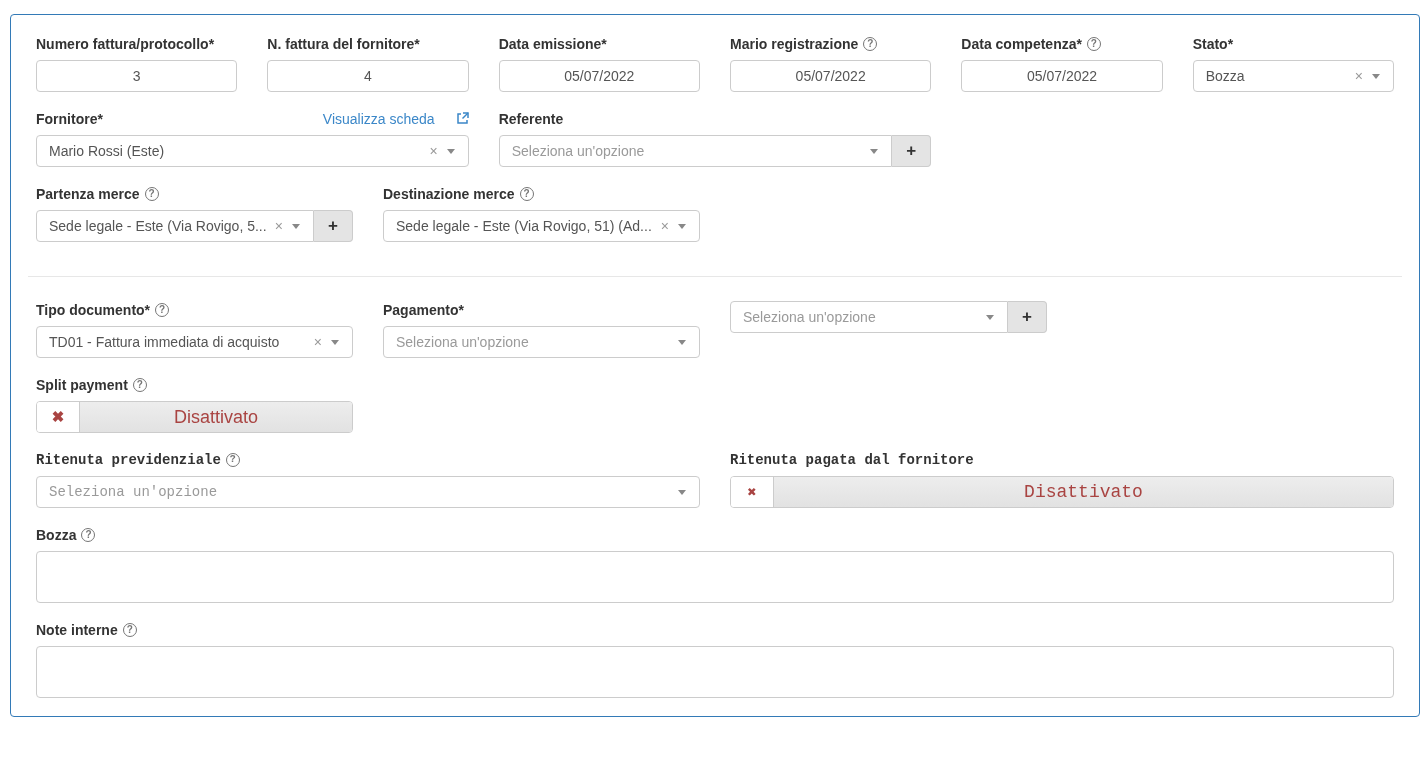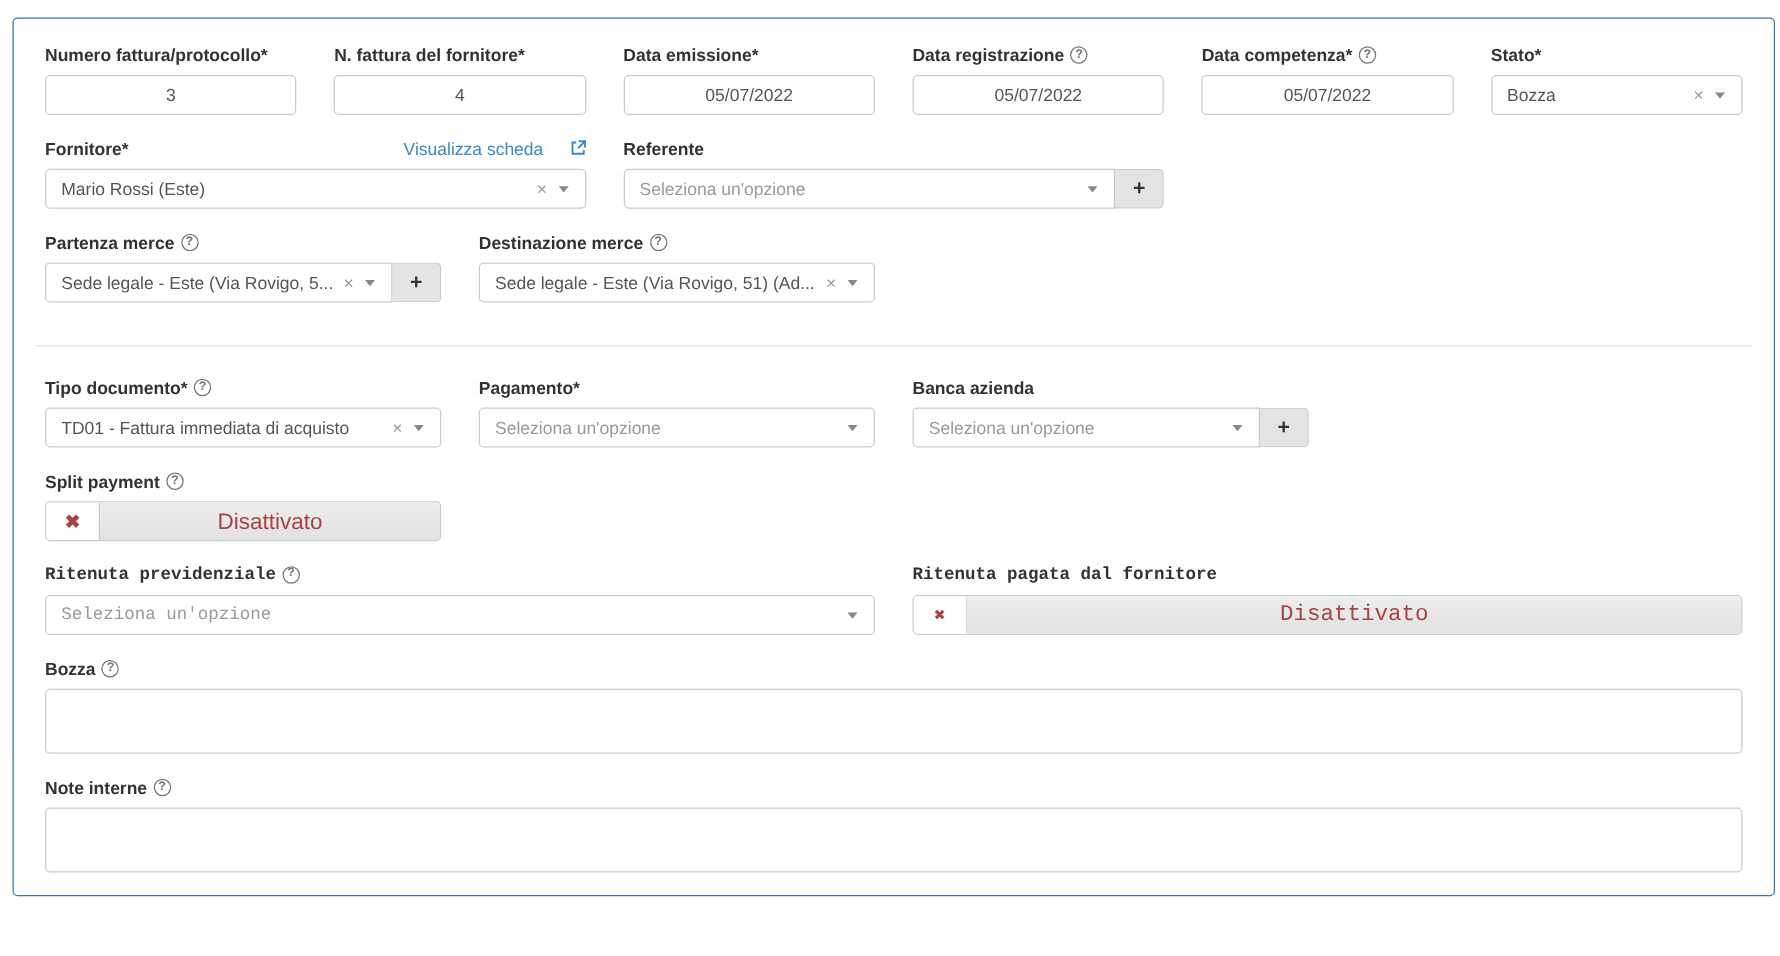--- a/index.html
+++ b/index.html
@@ -84,21 +84,21 @@
         <div class="lbl-row">
             <label class="lbl">
               <span>Data emissione*</span>
             </label>
           </div>
         <input class="form-control center" type="text" value="05/07/2022" style="">
       </div>
       <div class="fg c2">
         <div class="lbl-row">
             <label class="lbl">
-              <span>Data registrazione</span>
+              <span>Mario registrazione</span>
               <span class="help">?</span>
             </label>
           </div>
         <input class="form-control center" type="text" value="05/07/2022" style="">
       </div>
       <div class="fg c2">
         <div class="lbl-row">
             <label class="lbl">
               <span>Data competenza*</span>
               <span class="help">?</span>
@@ -214,25 +214,20 @@
             <label class="lbl">
               <span>Pagamento*</span>
             </label>
           </div>
         <div class="sel">
           <span class="sel-text ph">Seleziona un'opzione</span>
           <span class="caret"></span>
         </div>
       </div>
       <div class="fg c3">
-        <div class="lbl-row">
-            <label class="lbl">
-              <span>Banca azienda</span>
-            </label>
-          </div>
         <div class="input-group">
           <div class="sel">
             <span class="sel-text ph">Seleziona un'opzione</span>
             <span class="caret"></span>
           </div>
           <button class="btn-plus">
               <span>+</span>
             </button>
         </div>
       </div>

